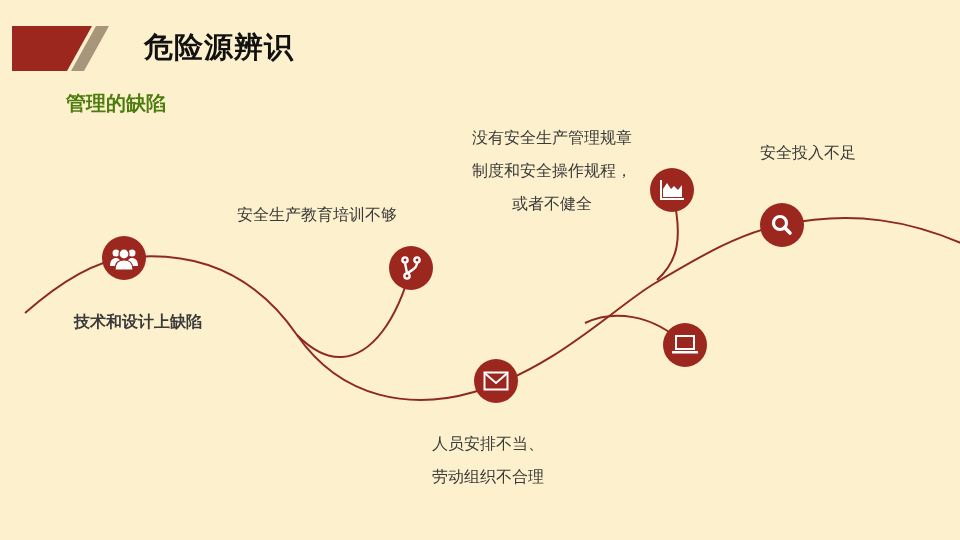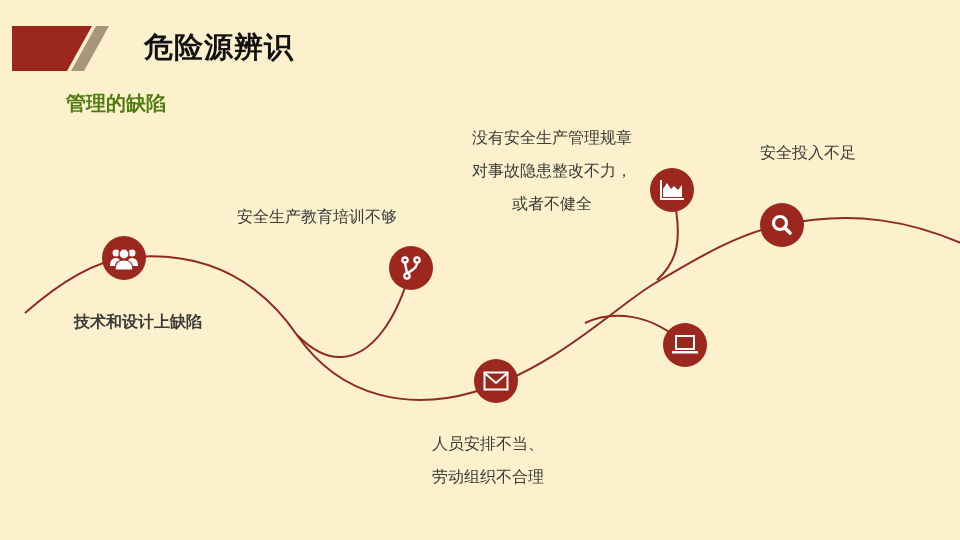--- a/index.html
+++ b/index.html
@@ -81,33 +81,33 @@
     <svg width="24" height="26" viewBox="0 0 24 26">
       <g fill="none" stroke="#ffffff" stroke-width="2.4" stroke-linecap="round">
         <circle cx="6" cy="5" r="2.6"></circle>
         <circle cx="18" cy="5" r="2.6"></circle>
         <circle cx="8" cy="21" r="2.6"></circle>
         <path d="M6,8 L8,18"></path>
         <path d="M18,8 C18,14 12,15 9,18"></path>
       </g>
     </svg>
   </div>
-  <div class="label" style="left:225px; top:200px;">
+  <div class="label" style="left:225px; top:200px;font-family:Liberation Mono, monospace;">
     <div>安全生产教育培训不够</div>
   </div>
 
   <div class="node" style="left:638px; top:168px;">
     <svg width="26" height="22" viewBox="0 0 26 22">
       <path d="M2,1 L2,20 L25,20" fill="none" stroke="#ffffff" stroke-width="2"></path>
       <path d="M4,18 L4,10 L8,4 L12,10 L15,7 L19,11 L23,6 L23,18 Z" fill="#ffffff"></path>
     </svg>
   </div>
   <div class="label center" style="left:450px; top:123px; width:180px;font-family:Liberation Mono, monospace;">
     <div>没有安全生产管理规章</div>
-    <div>对事故隐患整改不力，</div>
+    <div>制度和安全操作规程，</div>
     <div>或者不健全</div>
   </div>
 
   <div class="node" style="left:748px; top:203px;">
     <svg width="24" height="24" viewBox="0 0 24 24">
       <circle cx="10" cy="10" r="6.5" fill="none" stroke="#ffffff" stroke-width="3.2"></circle>
       <path d="M14.5,14.5 L20,20" stroke="#ffffff" stroke-width="3.6" stroke-linecap="round"></path>
     </svg>
   </div>
   <div class="label center" style="left:708px; top:136px; width:176px;">

